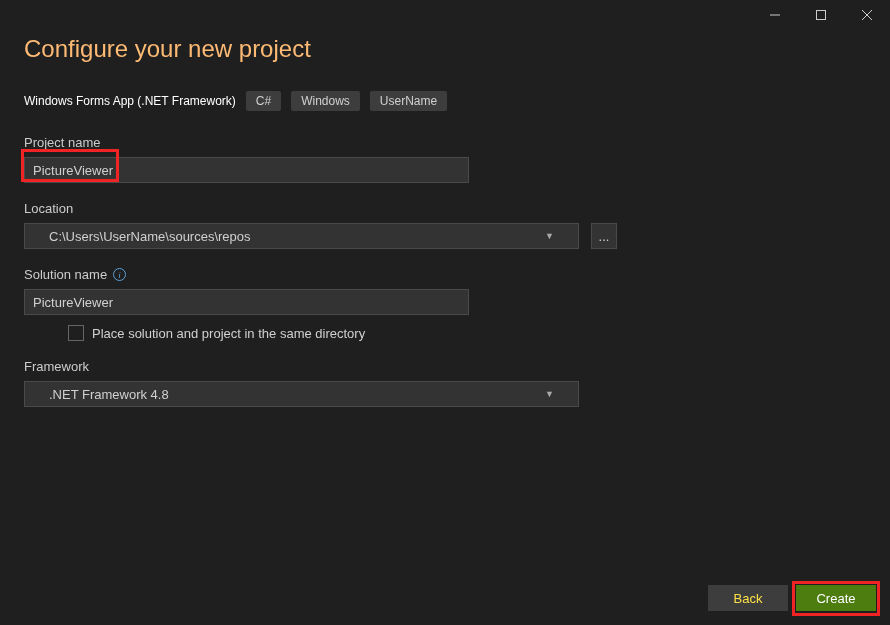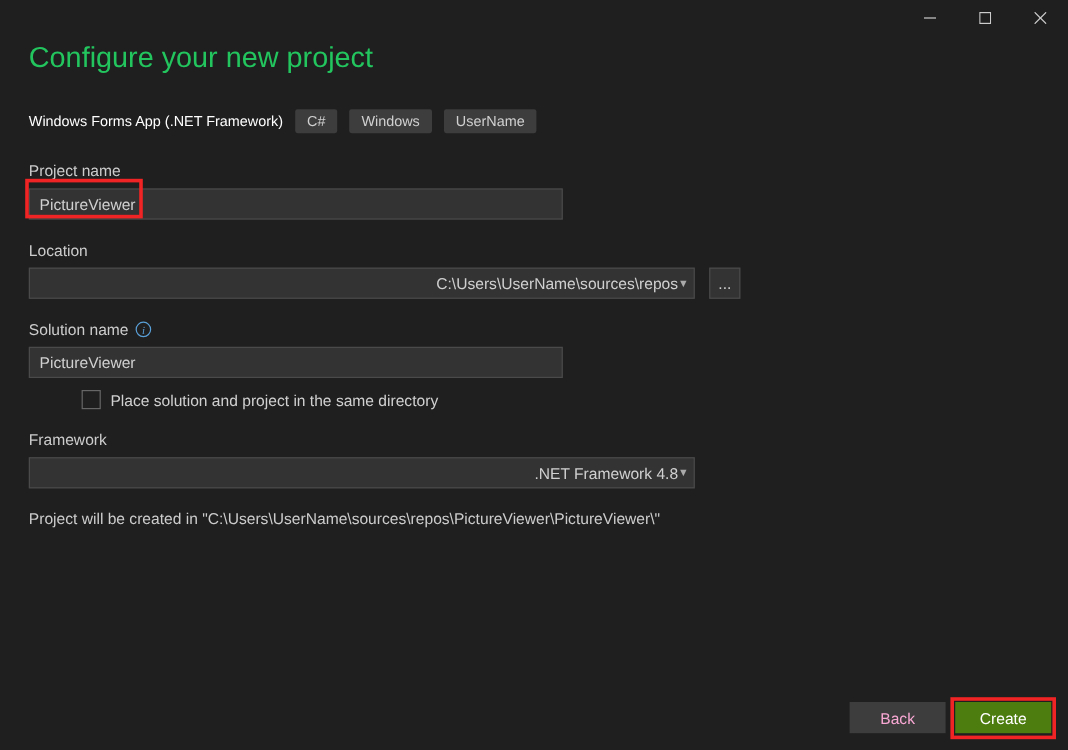--- a/index.html
+++ b/index.html
@@ -27,21 +27,21 @@
       justify-content: center;
       color: #cccccc;
     }
     .title-btn svg { display: block; }
     .content {
       padding: 30px 24px 0 24px;
     }
     .heading {
       font-size: 24px;
       font-weight: 400;
-      color: #22c55e;
+      color: #fdba74;
       margin-bottom: 28px;
       margin-top: 5px;
     }
     .subhead-row {
       display: flex;
       align-items: center;
       gap: 10px;
       margin-bottom: 24px;
     }
     .subhead {
@@ -81,22 +81,22 @@
       font-family: inherit;
       outline: none;
     }
     .dropdown {
       width: 555px;
       height: 26px;
       background: #333333;
       border: 1px solid #4a4a4a;
       display: flex;
       align-items: center;
-      justify-content: flex-end;
-      padding: 0 4px;
+      justify-content: space-between;
+      padding: 0 24px;
       color: #d0d0d0;
       font-size: 13px;
     }
     .dropdown .chev {
       font-size: 9px;
       color: #aaa;
     }
     .browse-btn {
       width: 26px;
       height: 26px;
@@ -150,21 +150,21 @@
       width: 80px;
       height: 26px;
       display: flex;
       align-items: center;
       justify-content: center;
       font-size: 13px;
       border: none;
     }
     .btn-back {
       background: #3d3d3d;
-      color: #f9a8d4;
+      color: #fde047;
     }
     .btn-create {
       background: #4d7c0f;
       color: #ffffff;
     }
     .hl-red {
       position: absolute;
       border: 3px solid #f02424;
       pointer-events: none;
     }
@@ -232,21 +232,20 @@
   </div>
 
   <div class="field">
     <div class="label">Framework</div>
     <div class="dropdown">
       <span>.NET Framework 4.8</span>
       <span class="chev">▼</span>
     </div>
   </div>
 
-  <div class="path-note">Project will be created in "C:\Users\UserName\sources\repos\PictureViewer\PictureViewer\"</div>
 </div>
 
 <div class="footer">
   <button class="btn btn-back">Back</button>
   <button class="btn btn-create">Create</button>
 </div>
 
 <div class="hl-red hl-project"></div>
 <div class="hl-red hl-create"></div>
 

